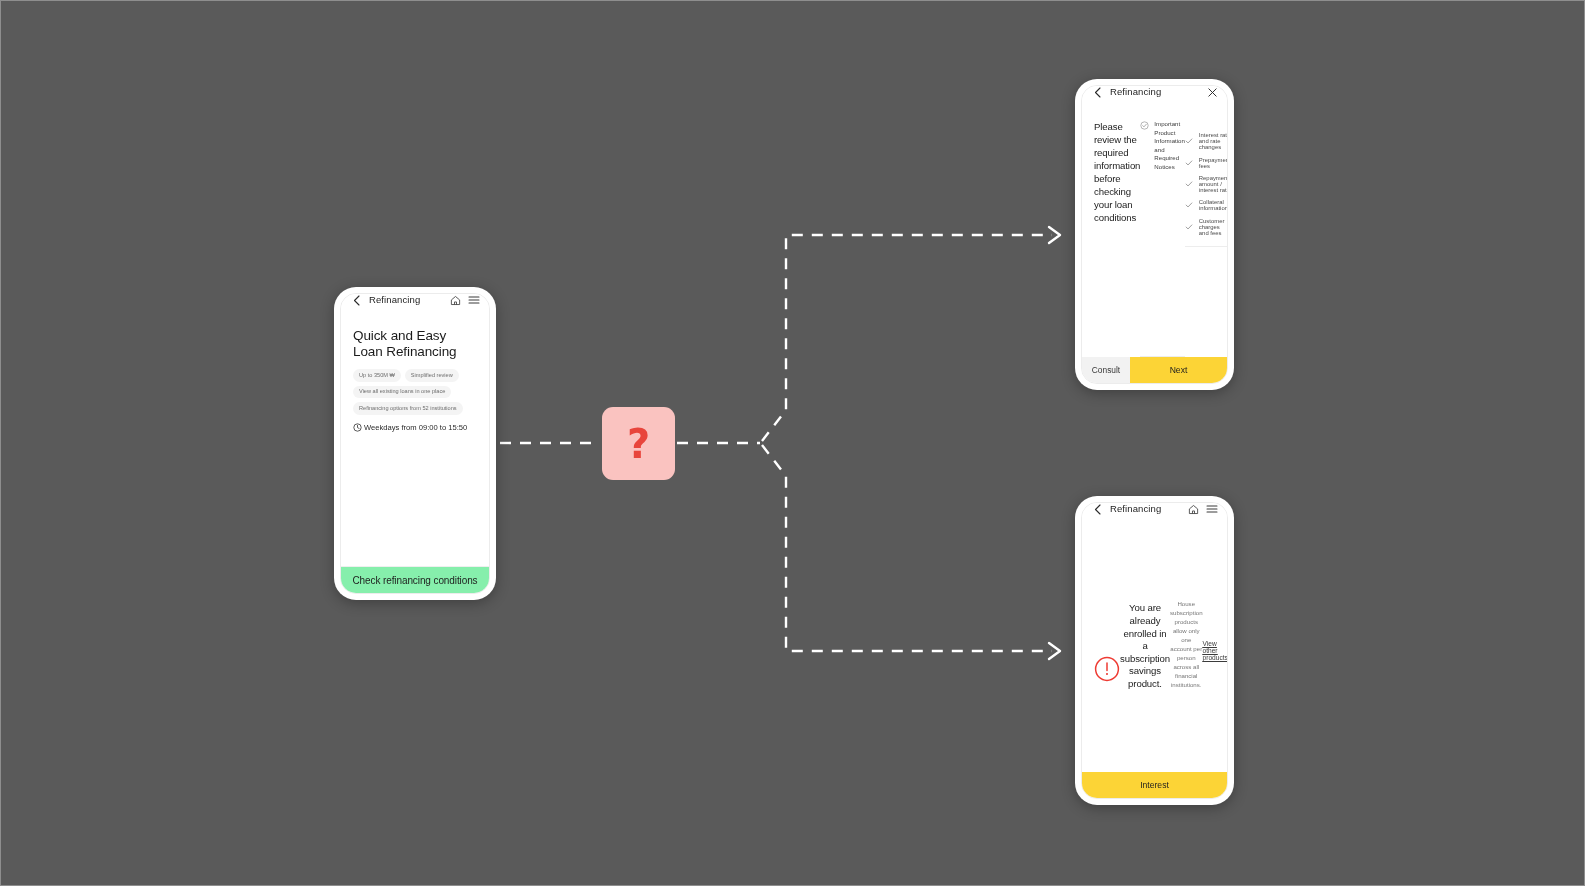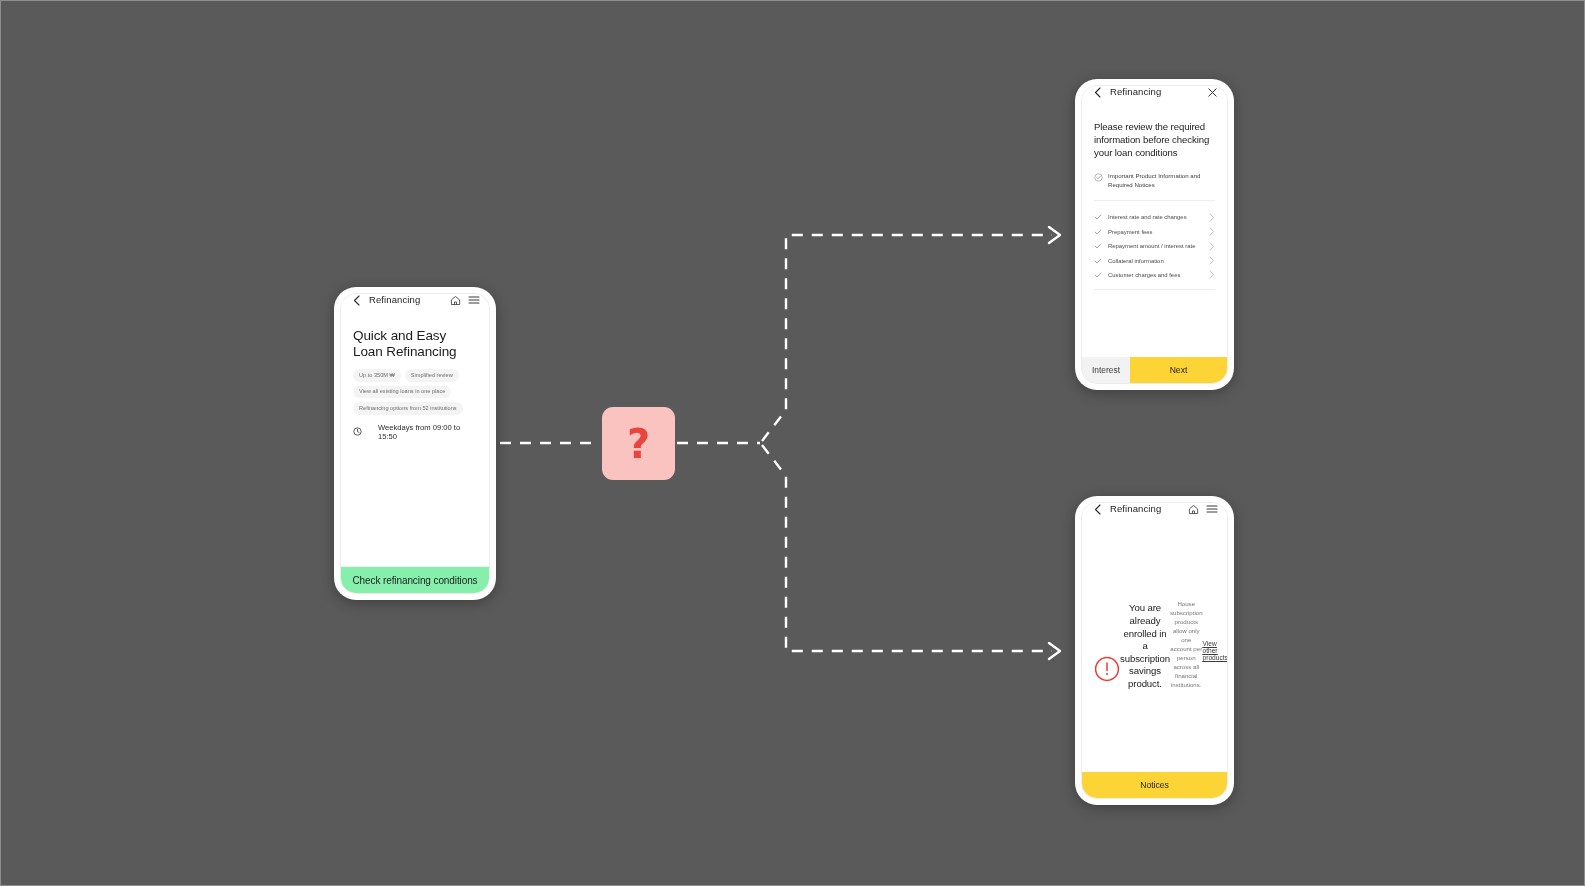--- a/index.html
+++ b/index.html
@@ -110,21 +110,21 @@
     color: #6d6d6d;
     border-radius: 9px;
     font-size: 5.6px;
     padding: 3.5px 6px;
     line-height: 1;
     white-space: nowrap;
   }
   .hours {
     display: flex;
     align-items: center;
-    gap: 16px;
+    gap: 2px;
     font-size: 7.6px;
     color: #2a2a2a;
   }
   .s1-bottom {
     padding: 12px 12px 0 12px;
     flex: 1;
     display: flex;
     flex-direction: column;
     position: relative;
   }
@@ -155,21 +155,21 @@
     justify-content: center;
     font-size: 10px;
     color: #1e1e1e;
     letter-spacing: -0.1px;
   }
 
   
   .s2-body {
     flex: 1;
     display: flex;
-    flex-direction: column;
+    flex-direction: row;
     padding: 8px 12px 0 12px;
     overflow: hidden;
   }
   .s2-head {
     font-size: 9.6px;
     line-height: 13px;
     color: #1b1b1b;
     margin-bottom: 13px;
     letter-spacing: -0.1px;
   }
@@ -467,21 +467,21 @@
                 <path d="M1.2 1 L4.6 4.5 L1.2 8" stroke="#b6b6b6" stroke-width="0.95" fill="none" stroke-linecap="round" stroke-linejoin="round"></path>
               </svg>
           </span>
         </div>
 
         <div class="list-rule"></div>
       </div>
     </div>
 
     <div class="s2-footer">
-      <div class="btn-consult">Interest</div>
+      <div class="btn-consult">Consult</div>
       <div class="btn-next">Next</div>
     </div>
   </div>
 </div>
 
 <div class="phone" style="left:1075px; top:496px; width:159px; height:309px;">
   <div class="screen">
 
     <div class="appbar">
       <span class="icon-btn">
@@ -516,15 +516,15 @@
         </svg>
       </div>
       <div class="s3-head">You are already enrolled in a subscription savings product.</div>
       <div class="s3-desc">House subscription products allow only one account per person across all financial institutions.</div>
       <a class="s3-link" href="#">
         <span class="u">View other products</span>
         <span>›</span>
       </a>
     </div>
 
-    <div class="s3-footer">Notices</div>
+    <div class="s3-footer">Interest</div>
   </div>
 </div>
 
 </body></html>

